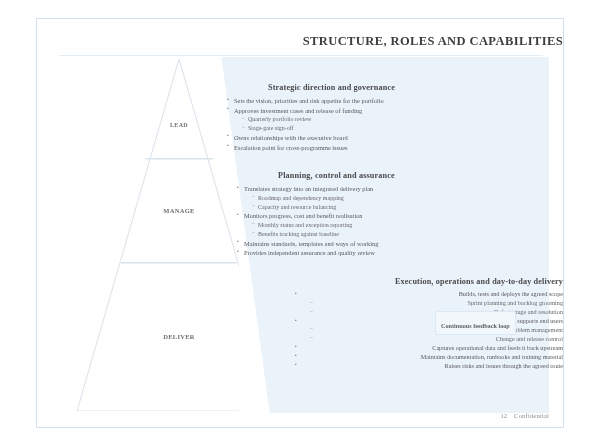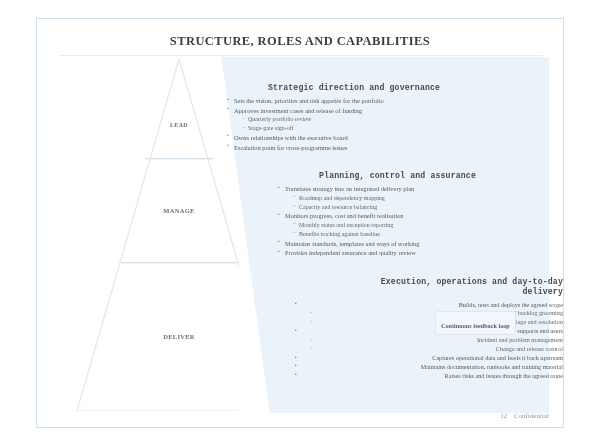--- a/index.html
+++ b/index.html
@@ -25,21 +25,21 @@
     border: 1px solid #cfe0ee;
     box-sizing: border-box;
   }
 
   
   #title-bar {
     position: absolute;
     left: 0;
     top: 12px;
     width: 100%;
-    text-align: center;
+    text-align: right;
   }
   #title-text {
     display: inline-block;
     font-family: "Liberation Serif", serif;
     font-size: 12.5px;
     font-weight: bold;
     letter-spacing: 0.4px;
     color: #3d3d3d;
     white-space: nowrap;
   }
@@ -132,21 +132,21 @@
     width: 180px; height: 352px;
     pointer-events: none;
   }
 
   
   .block {
     position: absolute;
     box-sizing: border-box;
   }
   .block-title {
-    font-family: Liberation Mono, monospace;
+    font-family: Liberation Serif, serif;
     font-size: 8.2px;
     font-weight: bold;
     color: #4a4a4a;
     line-height: 1.25;
     margin: 0 0 3px 0;
     letter-spacing: 0.15px;
     padding-left: 41px;
   }
   ul.bul {
     list-style: none;
@@ -181,21 +181,21 @@
     padding-left: 6px;
     line-height: 1.38;
   }
   ul.bul ul.sub li::before {
     content: "\2013";
     font-size: 5.5px;
     color: #9a9a9a;
   }
 
   #block-1 { left: 190px; top: 64px;  width: 330px; }
-  #block-2 { left: 200px; top: 152px; width: 322px; margin-left: 41px; }
+  #block-2 { left: 200px; top: 152px; width: 322px; }
   #block-3 { left: 258px; top: 258px; width: 268px; text-align: right; }
 
   
   #block-3 ul.bul li { font-size: 6.2px; line-height: 1.36; }
 
   
   #callout {
     position: absolute;
     left: 398px;
     top: 292px;

